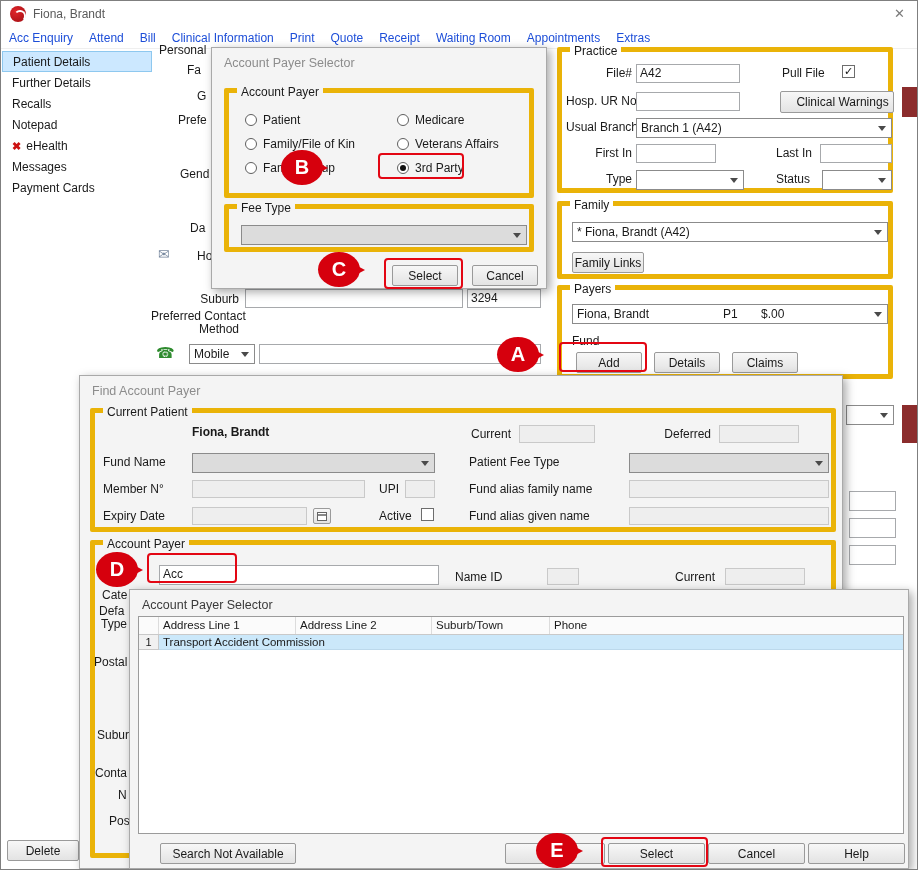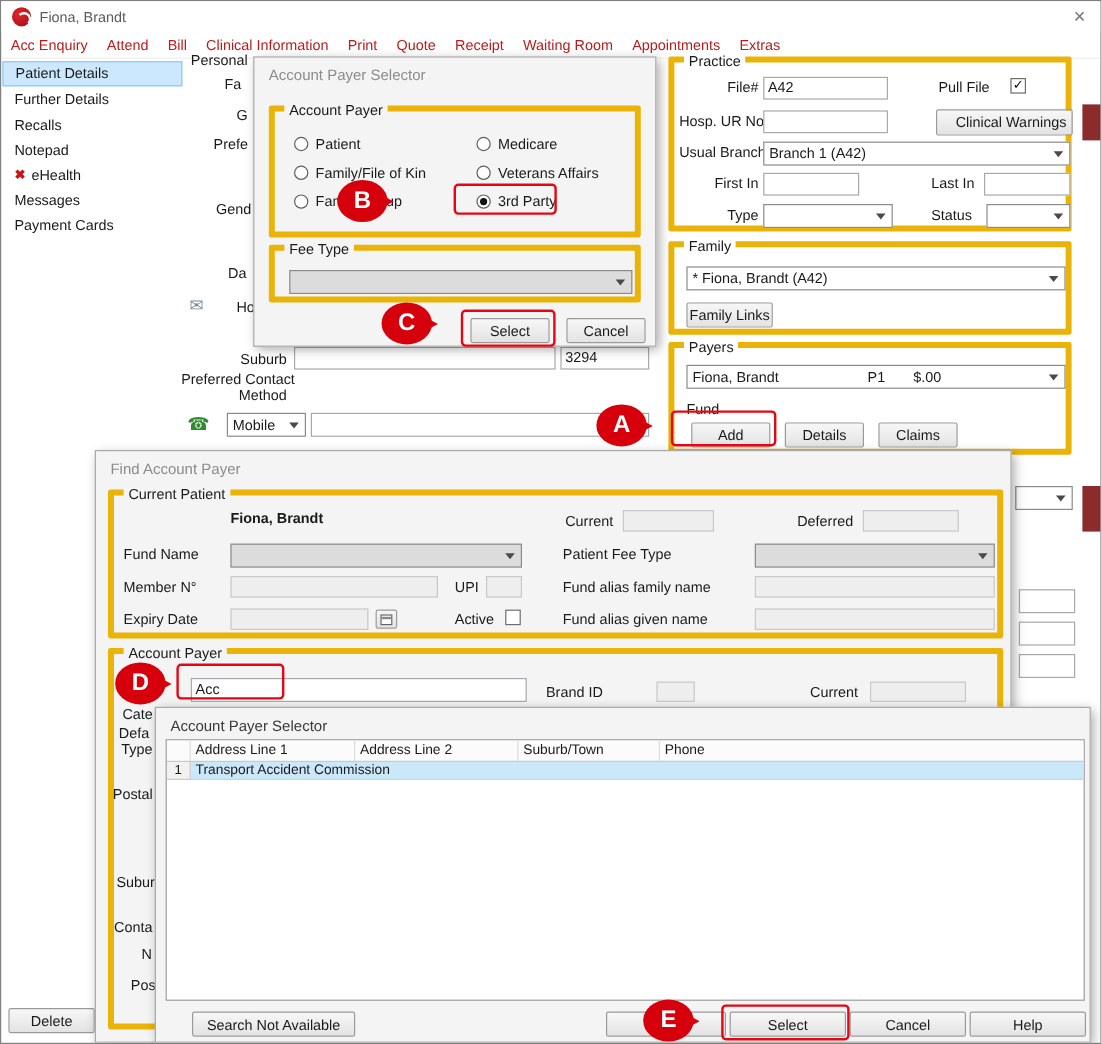--- a/index.html
+++ b/index.html
@@ -45,24 +45,24 @@
   #titlebar { position:absolute; left:0; top:0; width:100%; height:26px; background:#fff; }
   #logo { position:absolute; left:9px; top:5px; width:16px; height:16px; border-radius:50%;
           background:radial-gradient(circle at 35% 35%, #e0262b, #9e0b10); }
   #logo::after { content:''; position:absolute; left:4px; top:4px; width:8px; height:8px; border-radius:50%;
                  border:2px solid #fff; border-left-color:transparent; border-bottom-color:transparent; }
   #win-title { position:absolute; left:32px; top:6px; color:#5a5a5a; font-size:12px; }
   #close-x { position:absolute; right:12px; top:5px; color:#7a7a7a; font-size:13px; cursor:default; }
 
   #menubar { position:absolute; left:0; top:26px; width:100%; height:22px; display:flex; align-items:center;
              padding-left:8px; gap:16px; border-bottom:1px solid #efefef; }
-  .menu-item { font-size:12px; color:#b91c1c; white-space:nowrap; }
+  .menu-item { font-size:12px; color:#1d4ed8; white-space:nowrap; }
 
   #sidebar { position:absolute; left:0; top:50px; width:152px; }
-  .side-item { height:21px; line-height:20px; padding-left:10px; font-size:12px; display:flex; align-items:flex-end; gap:5px;
+  .side-item { height:21px; line-height:20px; padding-left:10px; font-size:12px; display:flex; align-items:center; gap:5px;
                margin:0 1px; }
   .side-item.sel { background:#cce8ff; border:1px solid #8ec8ef; }
   .x-icon { color:#cc1111; font-size:11px; font-weight:bold; }
 
   .table { position:absolute; background:#fff; border:1px solid #9b9b9b; overflow:hidden; }
   .thead { position:absolute; left:0; top:0; right:0; height:18px; background:#fbfbfb; border-bottom:1px solid #c9c9c9; display:flex; }
   .th { border-right:1px solid #dcdcdc; font-size:11.5px; padding:2px 0 0 4px; overflow:hidden; white-space:nowrap; flex:none; }
   .rownum { position:absolute; left:0; top:18px; width:20px; height:15px; background:#f1f1f1;
             border-right:1px solid #c9c9c9; border-bottom:1px solid #c9c9c9; font-size:11px; text-align:center; line-height:14px; }
   .sel-row { position:absolute; left:20px; top:18px; right:0; height:15px; background:#cbe8fa; border-bottom:1px solid #bcd9ec;
@@ -259,21 +259,21 @@
         </div>
       <div class="lbl" style="left:284px; top:96px;">Active</div>
       <div class="check" style="left:326px; top:95px;"></div>
       <div class="lbl" style="left:374px; top:96px;">Fund alias given name</div>
       <div class="field dis" style="left:534px; top:94px; width:200px; height:18px;"></div>
     </div>
 
     <div class="group" style="left:10px; top:164px; width:746px; height:318px;">
       <div class="glabel">Account Payer</div>
       <div class="field" style="left:64px; top:20px; width:280px; height:20px;">Acc</div>
-      <div class="lbl" style="left:360px; top:25px;">Brand ID</div>
+      <div class="lbl" style="left:360px; top:25px;">Name ID</div>
       <div class="field dis" style="left:452px; top:23px; width:32px; height:17px;"></div>
       <div class="lbl" style="left:580px; top:25px;">Current</div>
       <div class="field dis" style="left:630px; top:23px; width:80px; height:17px;"></div>
     </div>
 
     <div class="lbl" style="left:22px; top:212px;">Cate</div>
     <div class="lbl" style="left:19px; top:228px;">Defa</div>
     <div class="lbl" style="left:21px; top:241px;">Type</div>
     <div class="lbl" style="left:14px; top:279px;">Postal</div>
     <div class="lbl" style="left:17px; top:352px;">Subur</div>

